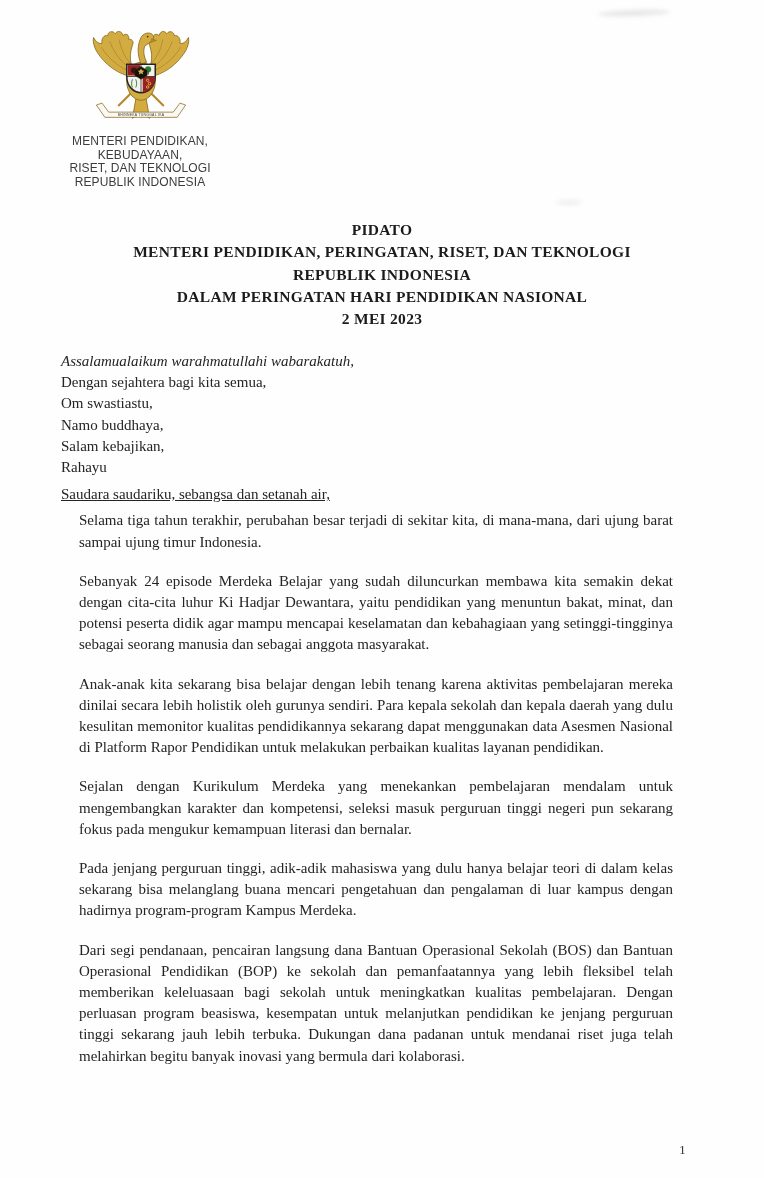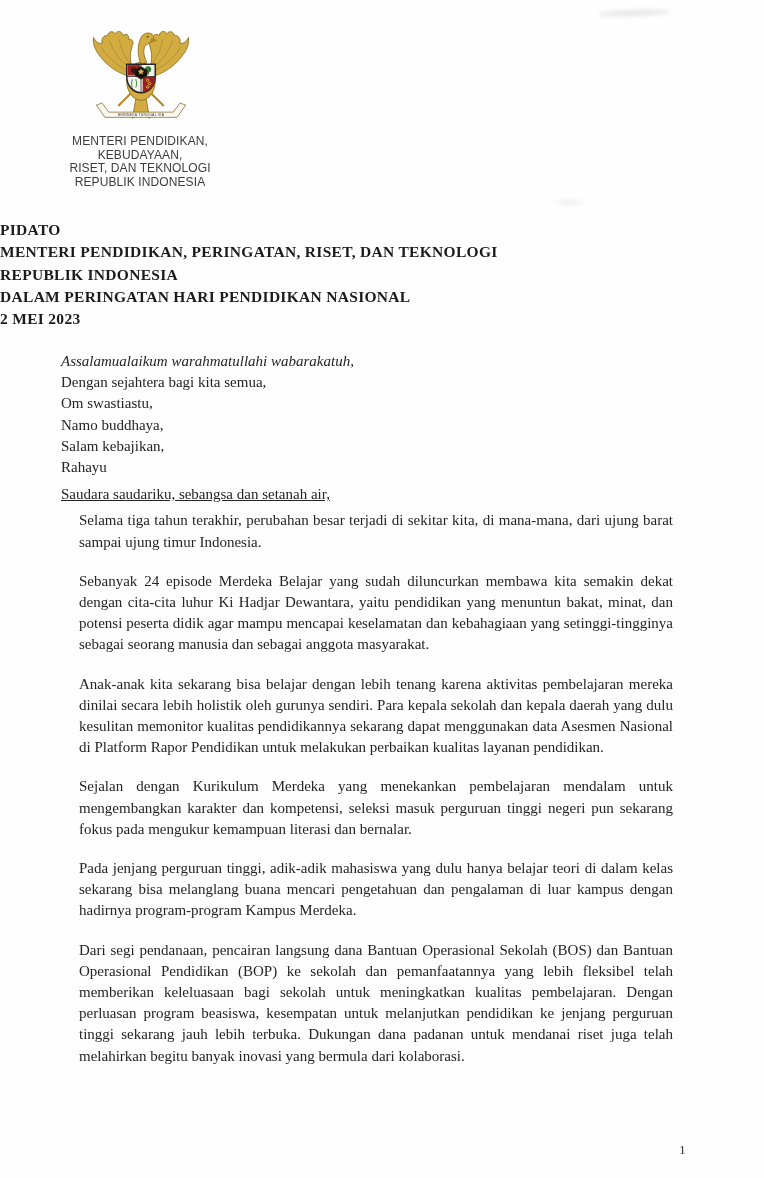--- a/index.html
+++ b/index.html
@@ -7,21 +7,21 @@
     position:relative; width:764px; height:1178px; background:#fefefe;
     font-family:"Liberation Serif", serif; overflow:hidden;
   }
   .emblem { position:absolute; left:84px; top:26px; }
   .letterhead-text {
     position:absolute; left:28px; top:135px; width:224px; text-align:center;
     font-family:"Liberation Sans", sans-serif; font-size:12px; line-height:13.5px;
     color:#3c3c3c; letter-spacing:0.1px;
   }
   .title-block {
-    position:absolute; left:0; top:219px; width:764px; 
+    position:absolute; left:0; top:219px; width:764px; text-align:center;
     font-weight:bold; font-size:15.5px; line-height:22.3px; color:#1b1b1b;
     letter-spacing:0.3px;
   }
   .body-text {
     position:absolute; left:61px; top:351px; width:630px;
     font-size:15px; line-height:21.2px; color:#242424;
   }
   .greeting-line { white-space:nowrap; }
   .italic { font-style:italic; }
   .salutation { margin-top:6px;text-decoration:underline; }

